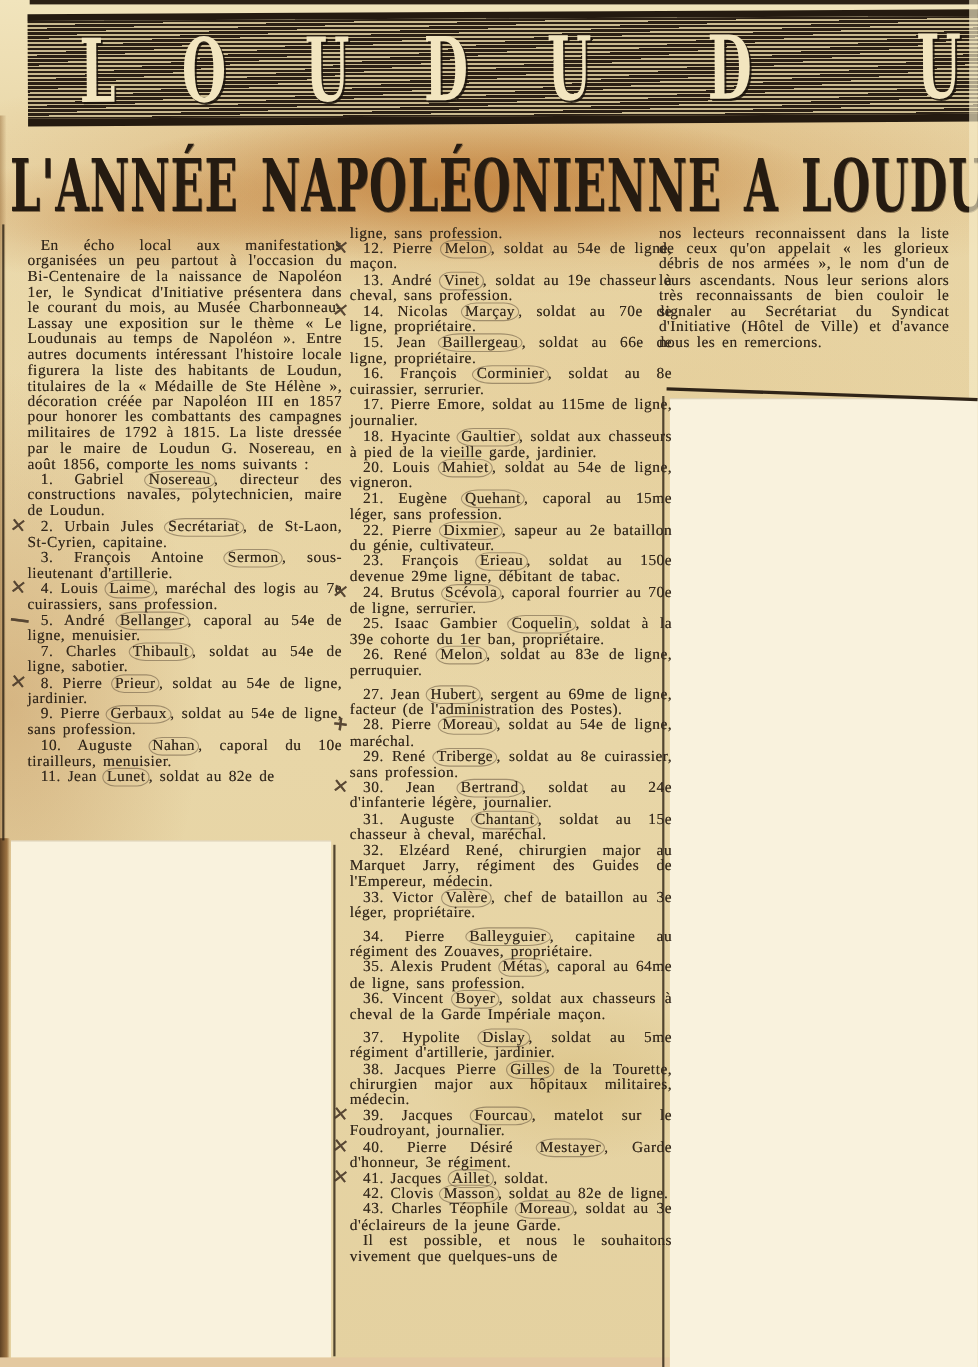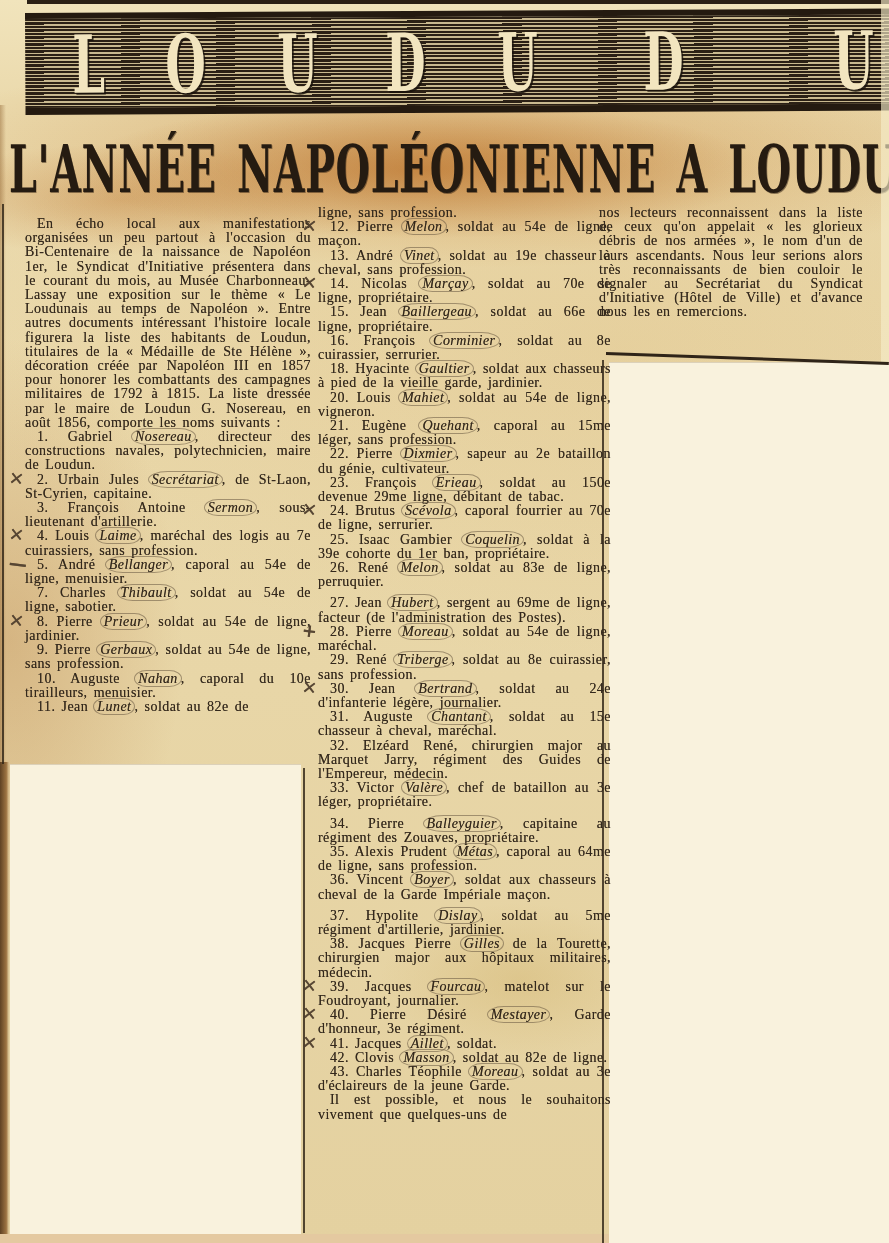--- a/index.html
+++ b/index.html
@@ -47,21 +47,21 @@
   .no-indent{text-indent:0;}
   .entry{position:relative;text-indent:12px;}
   .entry.gap{margin-top:7px;}
   .mark{
     position:absolute;left:-16px;top:-3px;text-indent:0;
     font:bold 18px/18px "DejaVu Sans",sans-serif;color:rgba(84,66,48,0.85);
     transform:rotate(7deg);
   }
   .circled{
     border:1.2px solid rgba(102,85,64,0.55);border-radius:45%/85%;
-    padding:0 3px;margin:0 -1px;font-style:italic;
+    padding:0 3px;margin:0 -1px;
   }
   .blank-box{position:absolute;background:#f9f2dd;border-top:1px solid rgba(120,90,60,0.22);}
   .box-left{left:10px;top:764px;width:291px;height:469px;}
   .box-right{left:609px;top:362px;width:280px;height:881px;}
   .vrule{position:absolute;width:2px;background:rgba(48,36,22,0.82);}
   .v-left{left:2px;top:204px;height:560px;}
   .v-mid{left:303px;top:768px;height:465px;width:2px;}
   .v-right{left:602px;top:360px;height:883px;}
   .hrule{
     position:absolute;left:606px;top:352px;width:283px;height:3px;background:#2f2418;
@@ -123,20 +123,21 @@
   </div>
 
   <div class="col col2">
     <p class="no-indent">ligne, sans profession.</p>
     <div id="col2-entries">
         <p class="entry"><span class="mark">✕</span>12. Pierre <span class="circled">Melon</span>, soldat au 54e de ligne, maçon.</p>
         <p class="entry">13. André <span class="circled">Vinet</span>, soldat au 19e chasseur à cheval, sans profession.</p>
         <p class="entry"><span class="mark">✕</span>14. Nicolas <span class="circled">Marçay</span>, soldat au 70e de ligne, propriétaire.</p>
         <p class="entry">15. Jean <span class="circled">Baillergeau</span>, soldat au 66e de ligne, propriétaire.</p>
         <p class="entry">16. François <span class="circled">Corminier</span>, soldat au 8e cuirassier, serrurier.</p>
+        <p class="entry">17. Pierre <span>Emore</span>, soldat au 115me de ligne, journalier.</p>
         <p class="entry">18. Hyacinte <span class="circled">Gaultier</span>, soldat aux chasseurs à pied de la vieille garde, jardinier.</p>
         <p class="entry">20. Louis <span class="circled">Mahiet</span>, soldat au 54e de ligne, vigneron.</p>
         <p class="entry">21. Eugène <span class="circled">Quehant</span>, caporal au 15me léger, sans profession.</p>
         <p class="entry">22. Pierre <span class="circled">Dixmier</span>, sapeur au 2e bataillon du génie, cultivateur.</p>
         <p class="entry">23. François <span class="circled">Erieau</span>, soldat au 150e devenue 29me ligne, débitant de tabac.</p>
         <p class="entry"><span class="mark">✕</span>24. Brutus <span class="circled">Scévola</span>, caporal fourrier au 70e de ligne, serrurier.</p>
         <p class="entry">25. Isaac Gambier <span class="circled">Coquelin</span>, soldat à la 39e cohorte du 1er ban, propriétaire.</p>
         <p class="entry">26. René <span class="circled">Melon</span>, soldat au 83e de ligne, perruquier.</p>
         <p class="entry gap">27. Jean <span class="circled">Hubert</span>, sergent au 69me de ligne, facteur (de l'administration des Postes).</p>
         <p class="entry"><span class="mark">+</span>28. Pierre <span class="circled">Moreau</span>, soldat au 54e de ligne, maréchal.</p>

